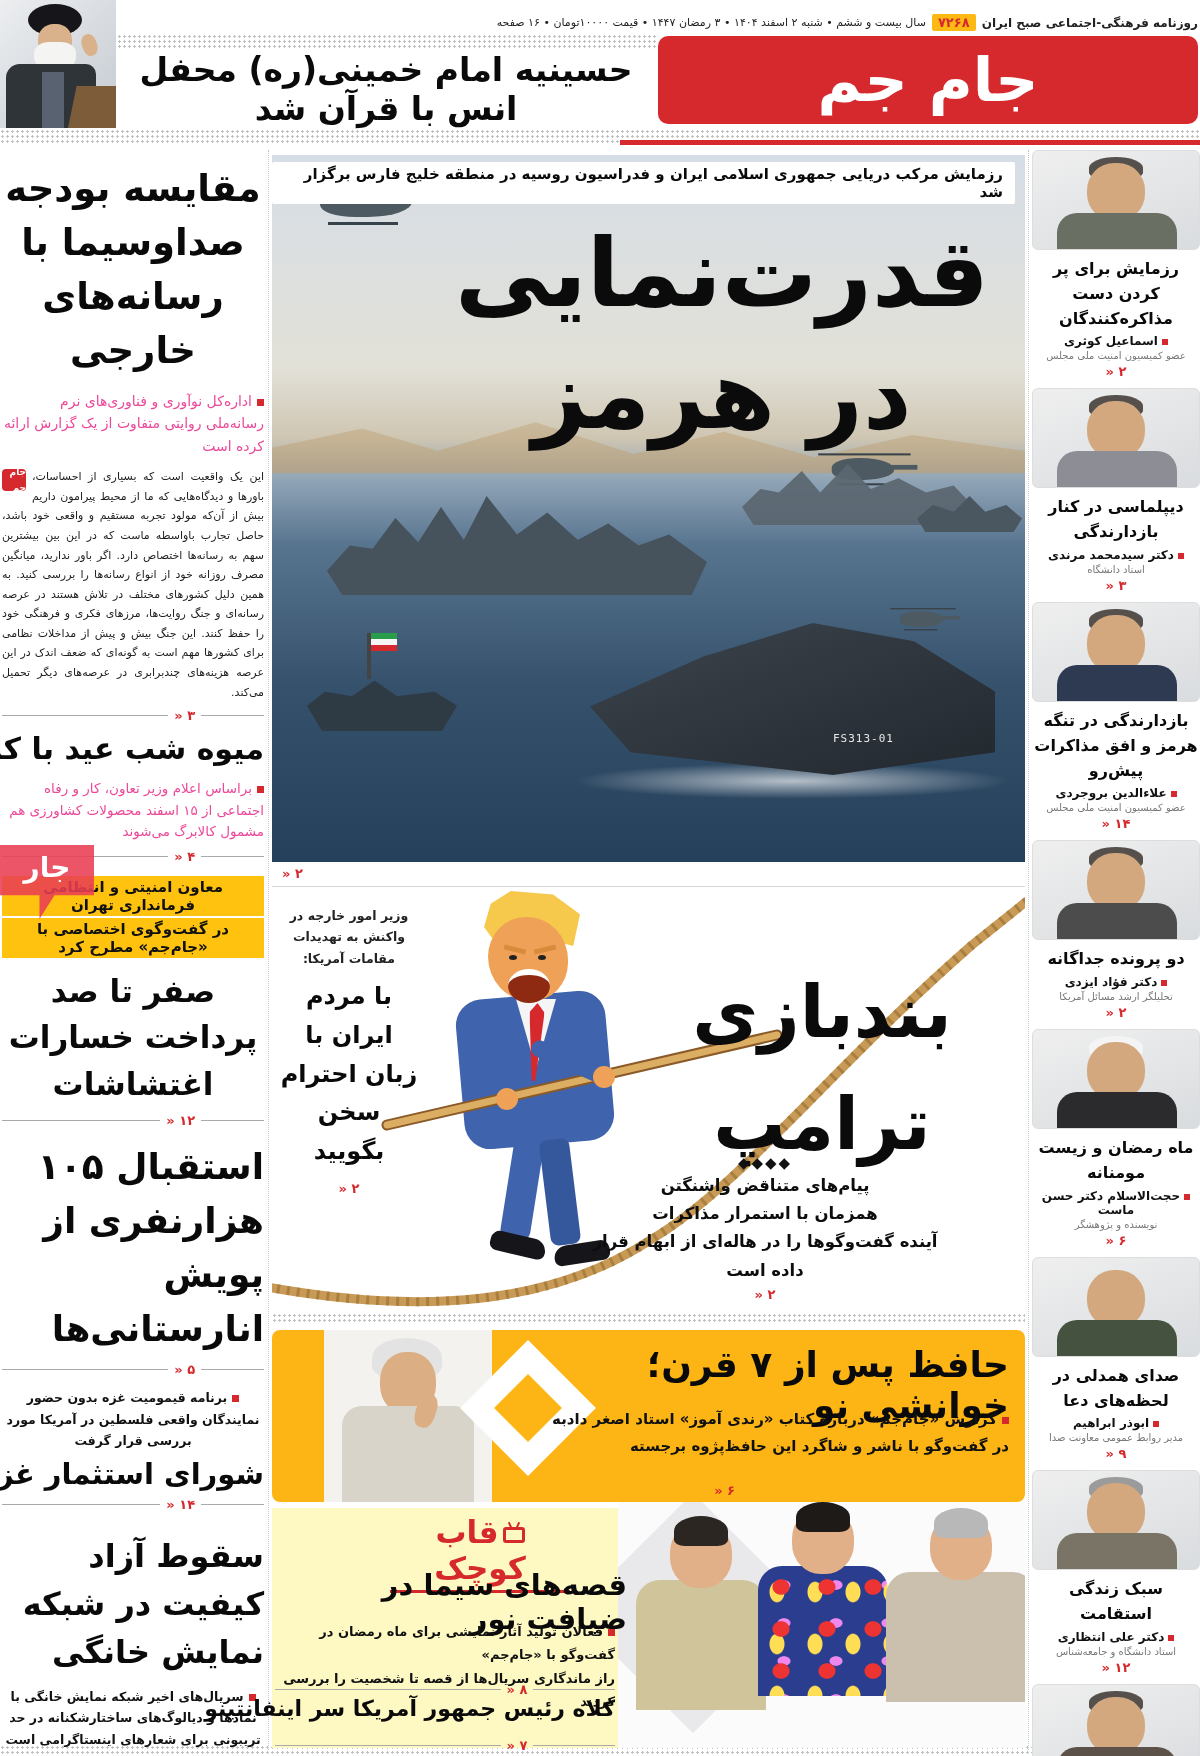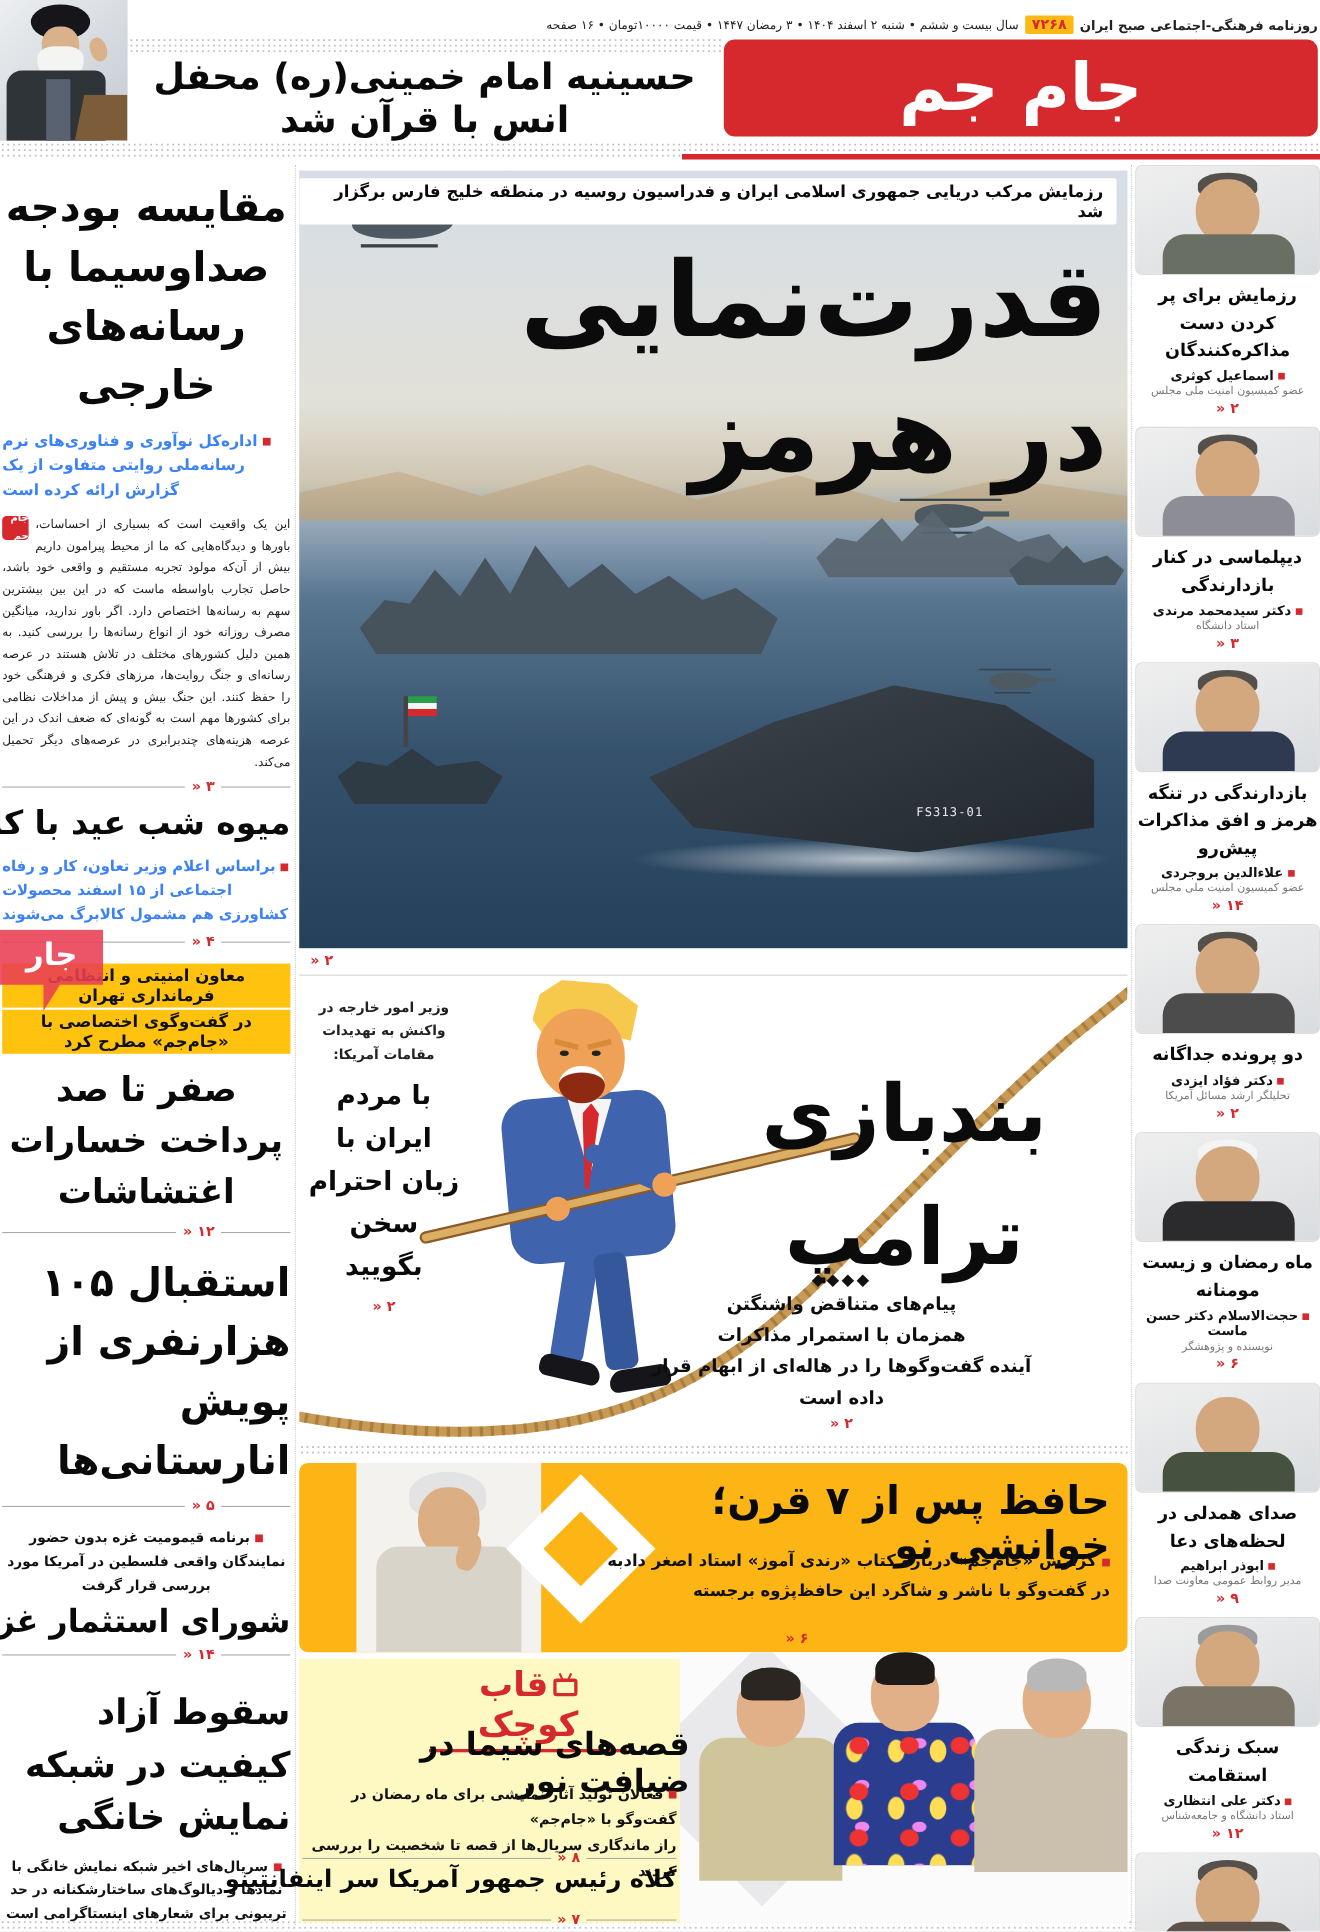--- a/index.html
+++ b/index.html
@@ -46,21 +46,21 @@
 
   
   .divider { display:flex; align-items:center; margin:6px 0; }
   .divider::before { content:""; flex:0 0 24%; border-top:1px solid #aaa; }
   .divider::after  { content:""; flex:1; border-top:1px solid #aaa; }
   .divider .pageref { padding:0 6px; font-size:13px; }
 
   
   .leftcol { position:absolute; left:2px; top:150px; width:262px; }
   .lc-h1 { font-size:37px; line-height:1.46; font-weight:bold; text-align:center; color:#0a0a0a; margin-top:12px; }
-  .lc-sub { font-size:14px; font-weight:bold; text-align:left; line-height:1.6; margin-top:12px; color:#3b82f6; }
+  .lc-sub { font-size:14px; font-weight:normal; text-align:right; line-height:1.6; margin-top:12px; color:#ec4899; }
   .bullet { display:inline-block; width:7px; height:7px; background:#d6292e; margin-left:5px; }
   .lc-body { font-size:11px; line-height:1.78; text-align:justify; text-align-last:right; color:#1d1d1d; margin-top:10px; }
   .mini-logo { float:left; width:24px; height:22px; background:#d6292e; color:#fff; border-radius:4px;
                font-size:9px; font-weight:bold; display:flex; align-items:center; justify-content:center; margin:2px 6px 2px 0; }
   .lc-h2 { font-size:30px; font-weight:bold; text-align:center; white-space:nowrap; margin-top:8px; color:#0a0a0a; }
   .lc-h2b{ font-size:31px; line-height:1.5; font-weight:bold; text-align:center; margin-top:10px; color:#0a0a0a; }
   .lc-h3 { font-size:36px; line-height:1.5; font-weight:bold; text-align:right; margin-top:12px; color:#0a0a0a; }
   .lc-h4 { font-size:29px; font-weight:bold; text-align:center; white-space:nowrap; margin-top:6px; color:#0a0a0a; }
   .lc-h5 { font-size:32px; line-height:1.5; font-weight:bold; margin-top:20px; color:#0a0a0a; }
   .yellow-kicker { text-align:center; margin-top:12px; }
@@ -74,21 +74,21 @@
   .jar-stamp span { color:#fff; font-size:28px; font-weight:bold; letter-spacing:8px; margin-top:6px; }
 
   
   .main-photo { position:absolute; left:272px; top:155px; width:753px; height:707px; overflow:hidden;
     background:linear-gradient(180deg,#d6dde6 0%,#e2e1d8 30%,#cfc6b2 40%,#90a4b6 46%,#587590 55%,#35516c 75%,#25405a 100%); }
   .mtn { position:absolute; left:0; top:36%; width:100%; height:9%; opacity:.75;
          background:linear-gradient(#ccb astrology,#b7a17e); background:linear-gradient(#ccb795,#b7a17e);
          clip-path:polygon(0 100%,0 60%,12% 30%,22% 65%,35% 20%,48% 70%,60% 35%,72% 75%,85% 40%,100% 65%,100% 100%); }
   .m-kicker { position:absolute; top:7px; right:10px; background:#fff; padding:3px 12px;
               font-size:15px; font-weight:bold; color:#0a0a0a; border-radius:2px; }
-  .m-head { position:absolute; top:58px; right:18px; width:570px; 
+  .m-head { position:absolute; top:58px; right:18px; width:570px; text-align:center;
             font-size:95px; line-height:1.28; font-weight:bold; color:#0b0b0b; letter-spacing:-2px; }
   .m-head .l2 { display:block; }
   .ship { position:absolute; background:#46525c; }
   .ship1 { left:55px; top:330px; width:380px; height:110px;
     clip-path:polygon(0 78%,6% 55%,12% 58%,18% 30%,24% 52%,30% 20%,36% 50%,42% 10%,50% 45%,58% 25%,66% 50%,74% 35%,82% 55%,90% 45%,100% 70%,96% 100%,4% 100%); }
   .ship2 { left:470px; top:298px; width:230px; height:72px; background:#5a6670; opacity:.92;
     clip-path:polygon(0 75%,8% 50%,16% 55%,26% 25%,34% 55%,46% 15%,56% 50%,68% 35%,80% 55%,92% 45%,100% 72%,95% 100%,5% 100%); }
   .ship3 { left:645px; top:332px; width:105px; height:45px; background:#4a5660;
     clip-path:polygon(0 70%,15% 40%,35% 55%,50% 20%,65% 55%,85% 40%,100% 70%,92% 100%,8% 100%); }
   .stealth { position:absolute; left:318px; top:468px; width:405px; height:152px;

